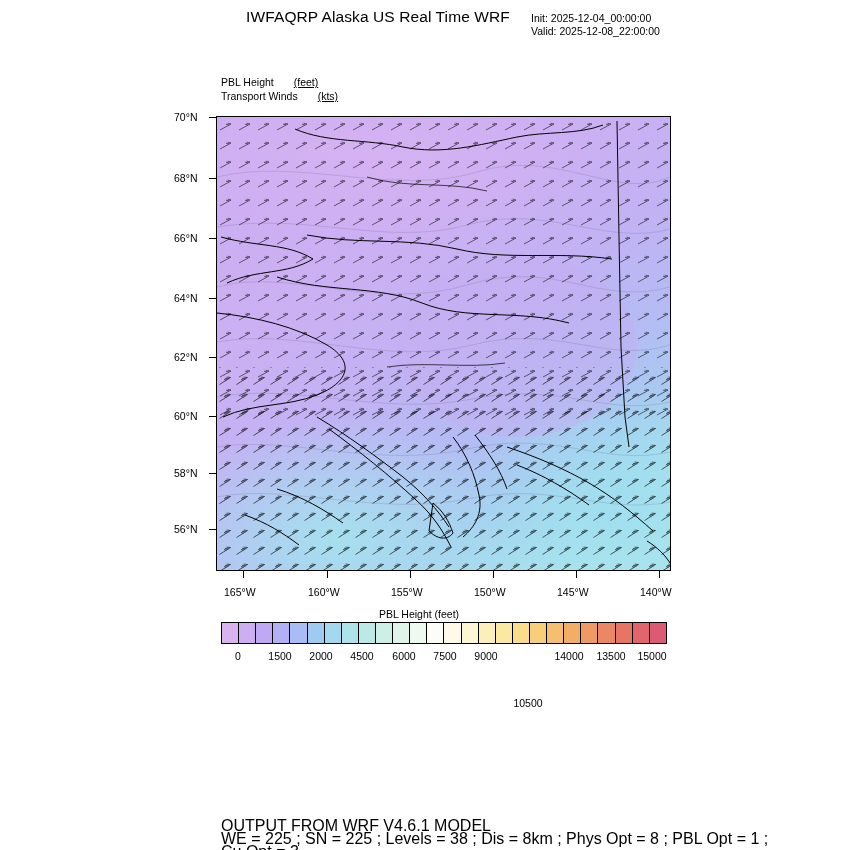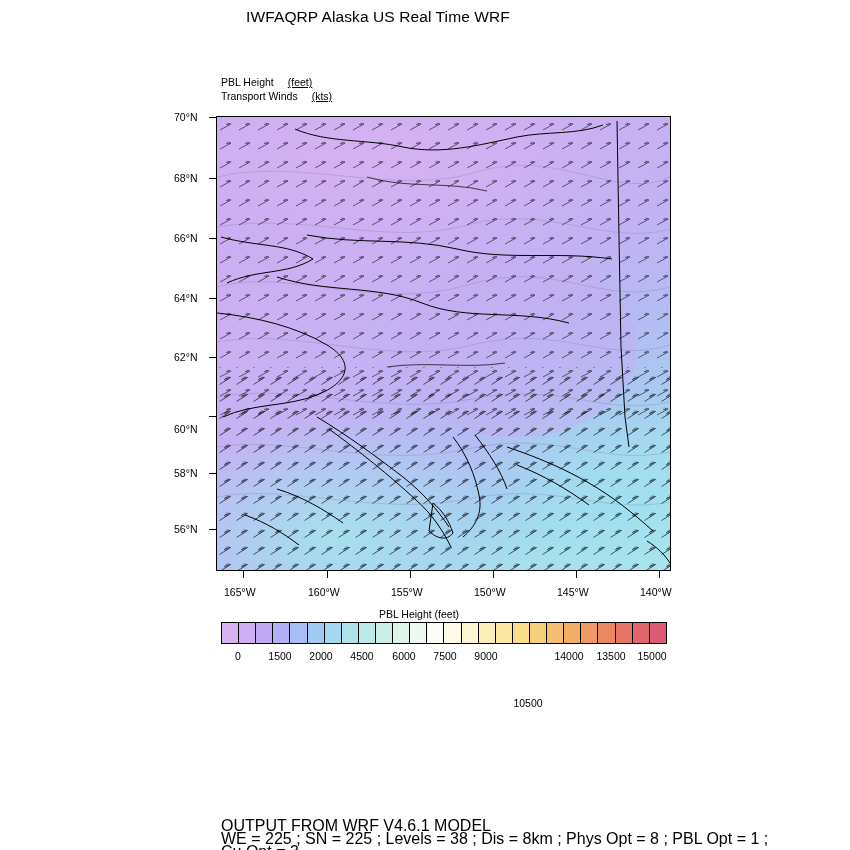--- a/index.html
+++ b/index.html
@@ -45,21 +45,21 @@
   
   .field-labels {
     position: absolute;
     left: 221px;
     top: 75px;
     font-size: 10.5px;
     line-height: 14px;
   }
   .field-labels .units {
     display: inline-block;
-    margin-left: 14px;
+    margin-left: 20px;
     text-decoration: underline;
   }
   
   .plot-frame {
     position: absolute;
     left: 216px;
     top: 116px;
     width: 455px;
     height: 455px;
     border: 1px solid #000000;
@@ -127,20 +127,24 @@
     line-height: 13px;
   }
 </style>
 </head>
 <body>
 
 <div class="page">
 
   <div class="title">
     <span class="title-inner">IWFAQRP Alaska US Real Time WRF</span>
+  </div>
+  <div class="init-block">
+    <div>Init: 2025-12-04_00:00:00</div>
+    <div>Valid: 2025-12-08_22:00:00</div>
   </div>
 
   <div class="field-labels">
     <div>
       <span>PBL Height</span><span class="units">(feet)</span>
     </div>
     <div>
       <span>Transport Winds</span><span class="units">(kts)</span>
     </div>
   </div>
@@ -247,21 +251,21 @@
 
   <div class="axis-label" style="left:174px; top:232px;">66°N</div>
   <div class="tickmark" style="left:209px; top:238px; width:7px; height:1px;"></div>
 
   <div class="axis-label" style="left:174px; top:292px;">64°N</div>
   <div class="tickmark" style="left:209px; top:298px; width:7px; height:1px;"></div>
 
   <div class="axis-label" style="left:174px; top:351px;">62°N</div>
   <div class="tickmark" style="left:209px; top:357px; width:7px; height:1px;"></div>
 
-  <div class="axis-label" style="left:174px; top:410px;margin-top:13px;">60°N</div>
+  <div class="axis-label" style="left:174px; top:410px;">60°N</div>
   <div class="tickmark" style="left:209px; top:416px; width:7px; height:1px;"></div>
 
   <div class="axis-label" style="left:174px; top:467px;">58°N</div>
   <div class="tickmark" style="left:209px; top:473px; width:7px; height:1px;"></div>
 
   <div class="axis-label" style="left:174px; top:523px;">56°N</div>
   <div class="tickmark" style="left:209px; top:529px; width:7px; height:1px;"></div>
 
   <div class="tickmark" style="left:243px; top:571px; width:1px; height:7px;"></div>
   <div class="axis-label" style="left:224px; top:586px;">165°W</div>

